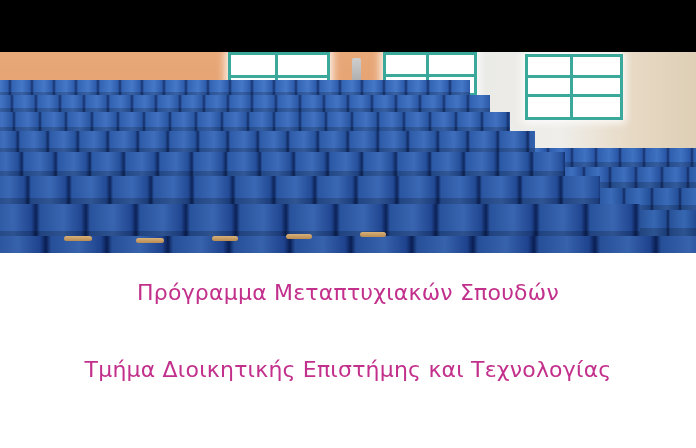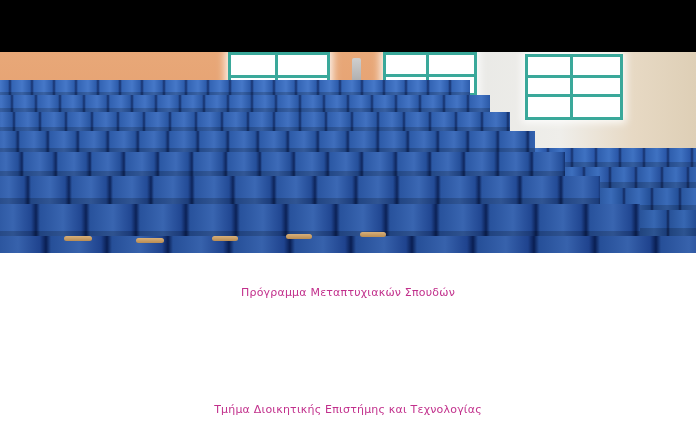--- a/index.html
+++ b/index.html
@@ -162,25 +162,24 @@
     top: 28px;
     width: 696px;
     text-align: center;
   }
   .subtitle-block {
     position: absolute;
     left: 0;
     top: 105px;
     width: 696px;
     text-align: center;
-    margin-top: 40px;
   }
   .line {
     display: block;
-    font-size: 11px;
+    font-size: 22px;
     line-height: 24px;
     letter-spacing: 0.2px;
     white-space: nowrap;
   }
   .magenta { color: #c2308c; }
   .blue    { color: #c2308c; }
 </style>
 </head>
 <body>
 

